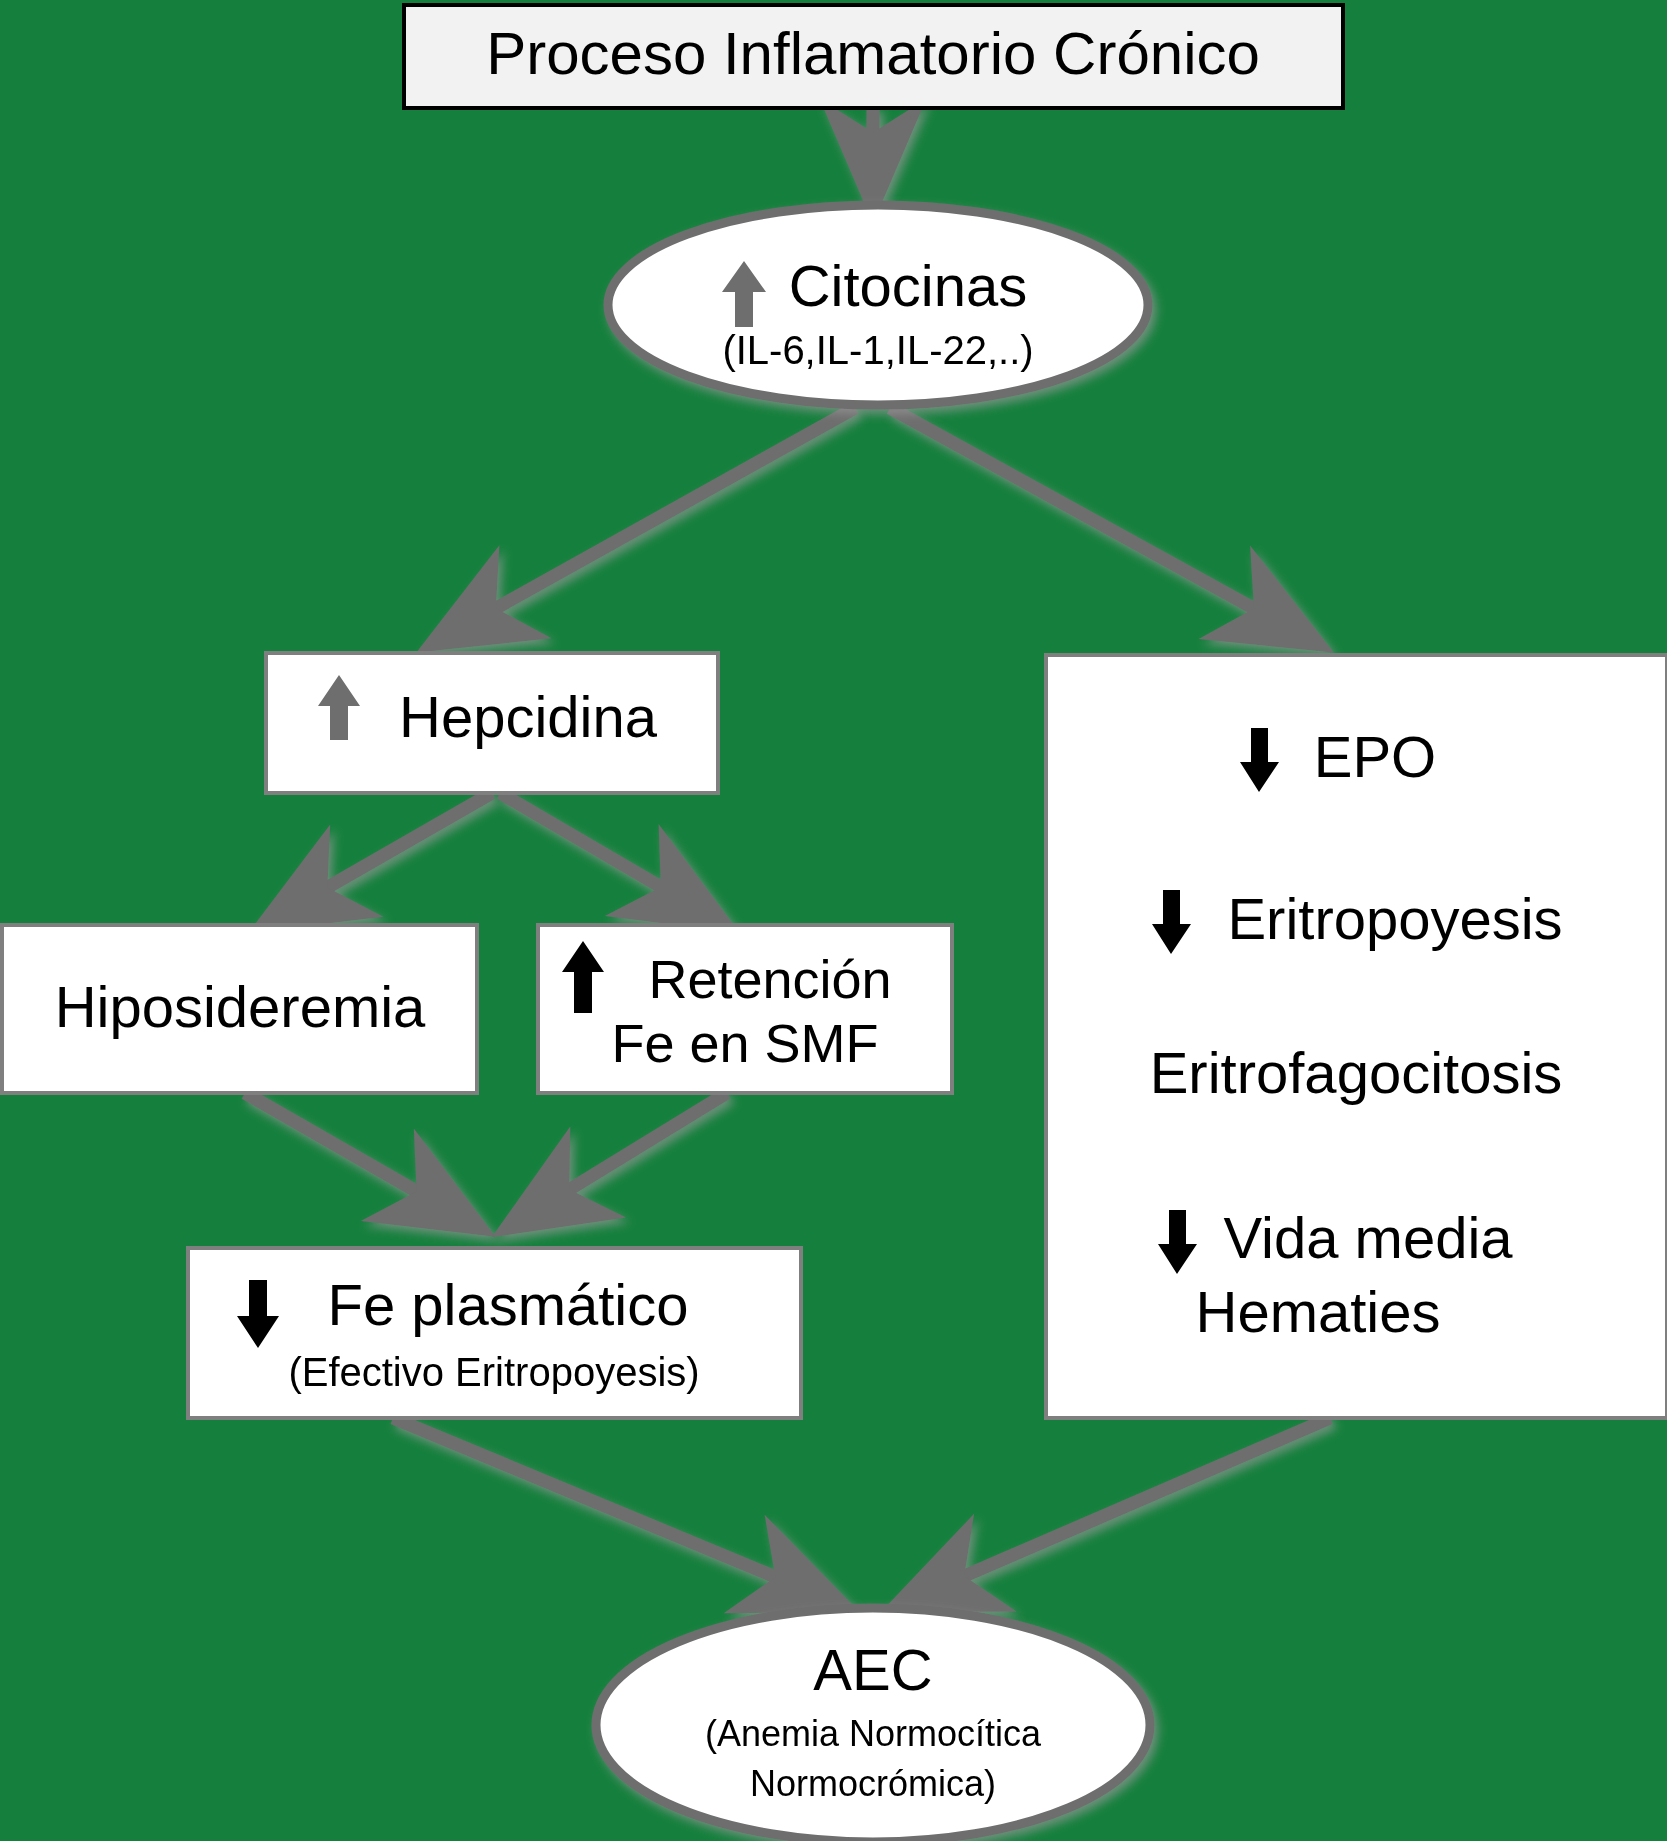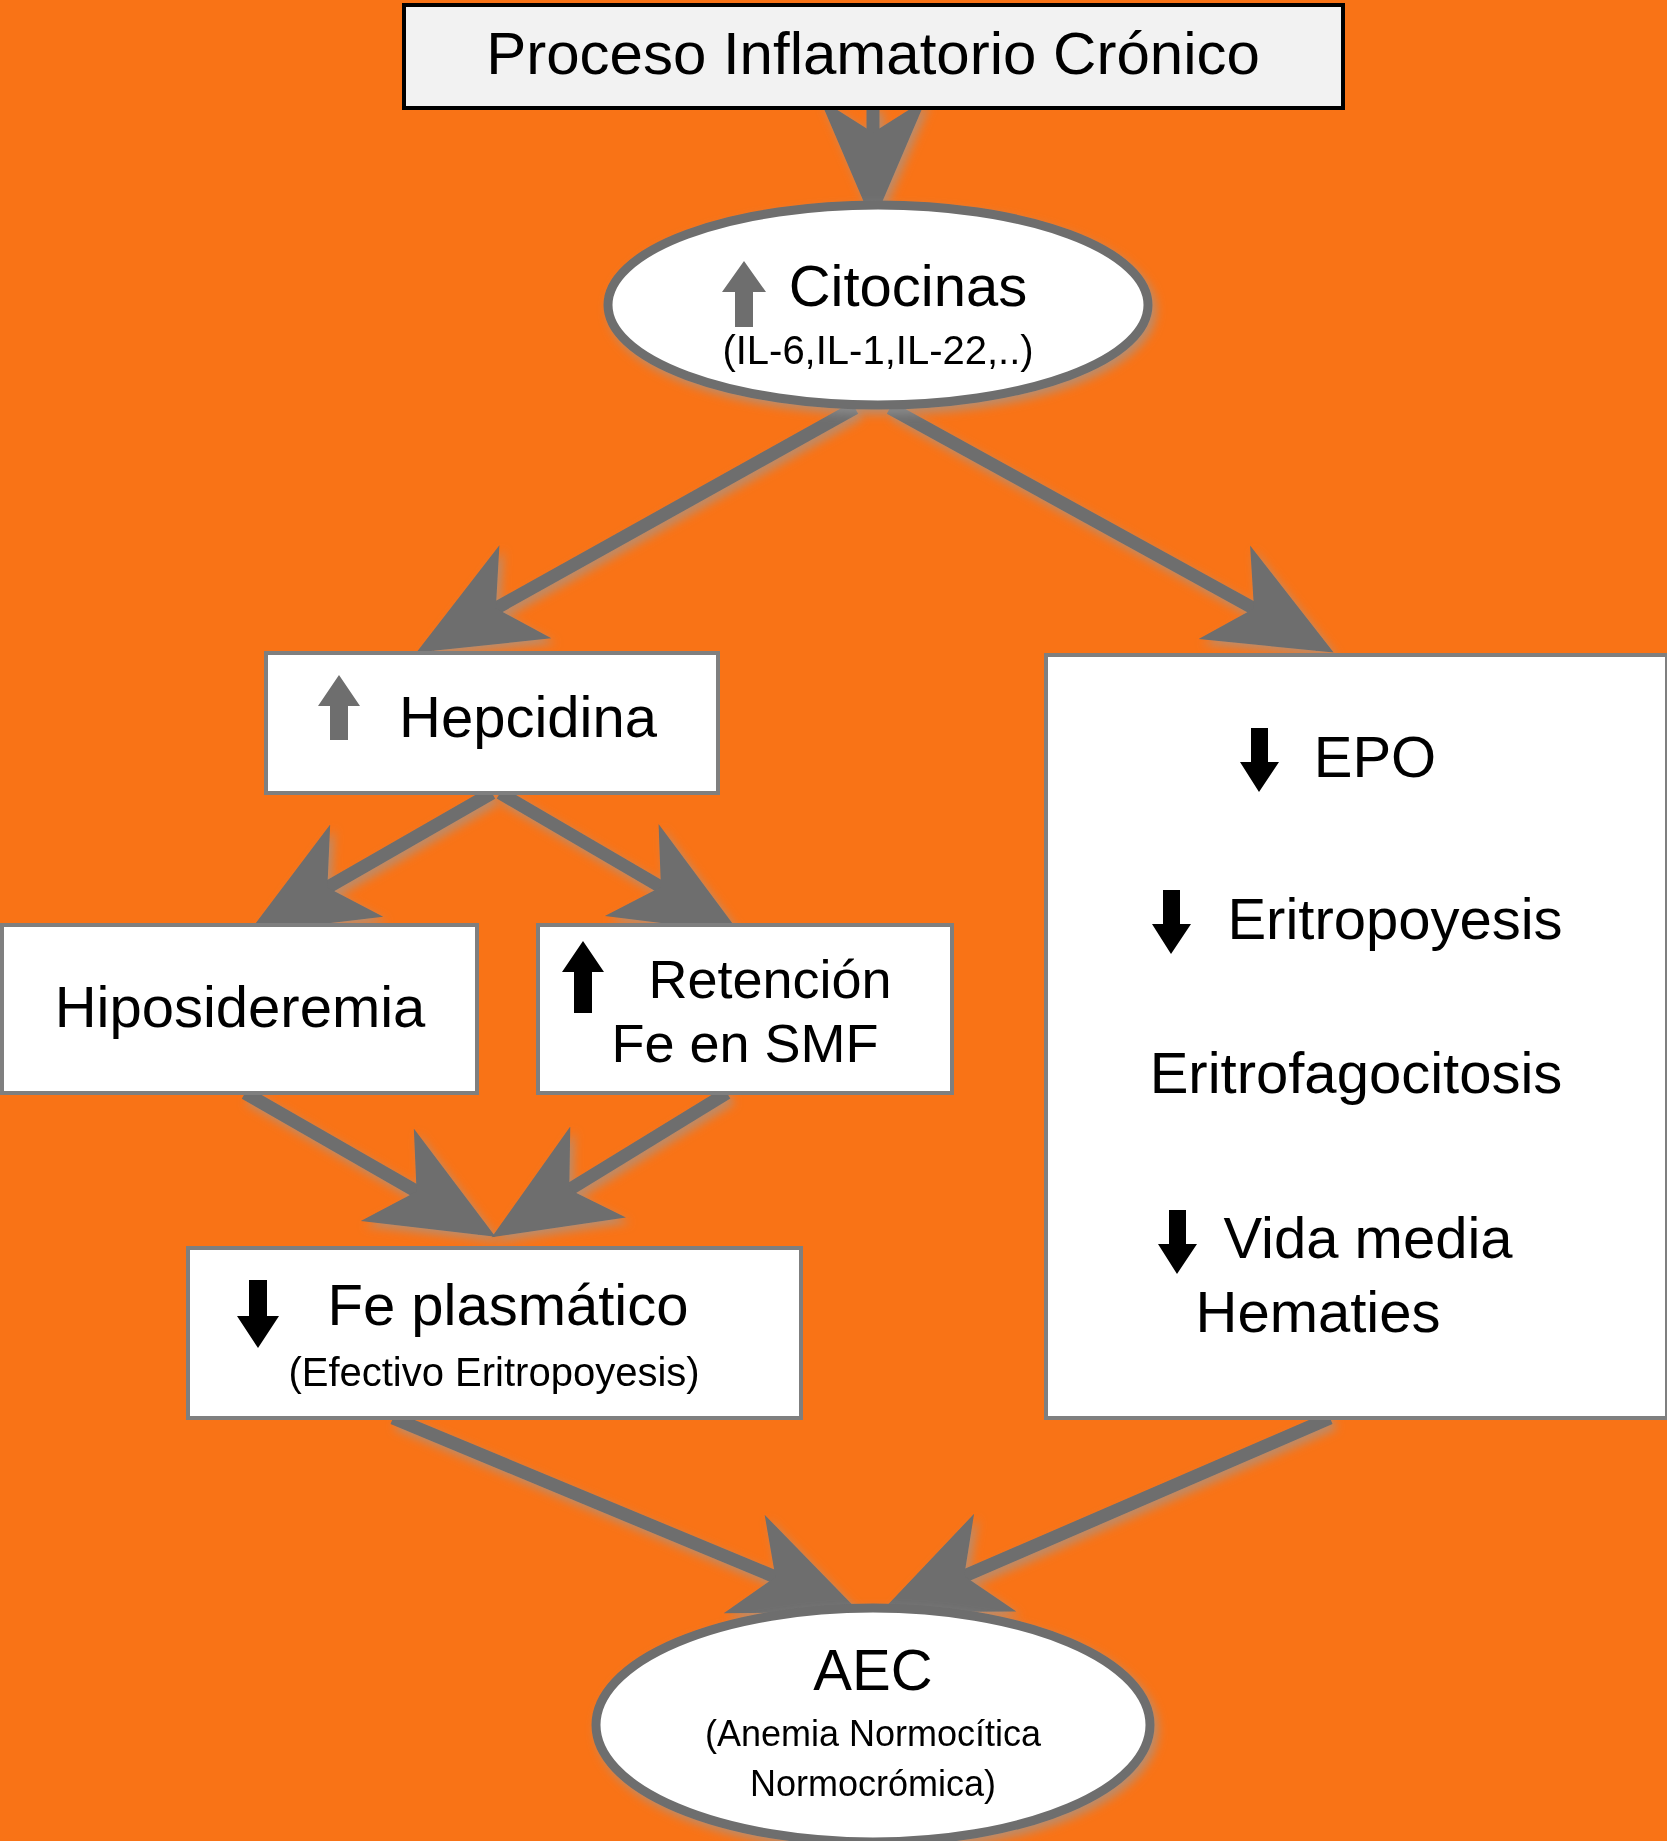--- a/index.html
+++ b/index.html
@@ -7,21 +7,21 @@
     padding: 0;
     background: #ffffff;
   }
   body {
     font-family: "Liberation Sans", "DejaVu Sans", sans-serif;
   }
   #diagram-root {
     position: relative;
     width: 1667px;
     height: 1841px;
-    background: #f97316;
+    background: #15803d;
     overflow: hidden;
   }
   svg.flow {
     position: absolute;
     left: 0;
     top: 0;
     width: 1667px;
     height: 1841px;
   }
   .node-text {

